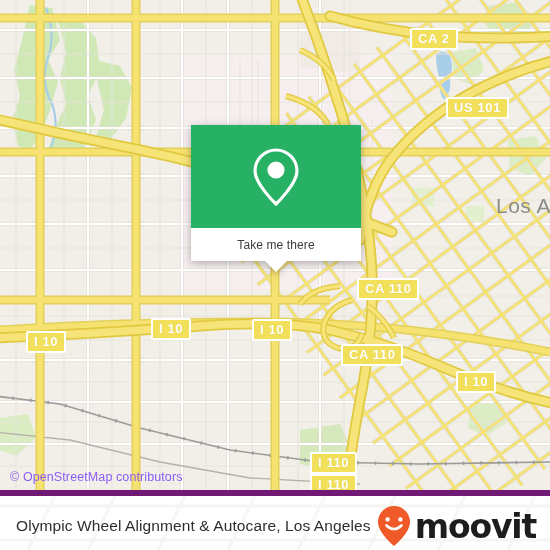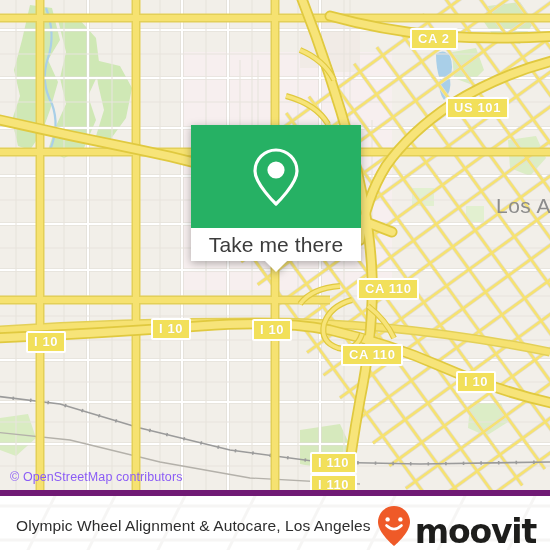--- a/index.html
+++ b/index.html
@@ -28,40 +28,40 @@
   }
   #popup-green{
     height:103px;background:#26b164;
     display:flex;align-items:center;justify-content:center;
   }
   #popup-foot{
     height:33px;background:#ffffff;
     display:flex;align-items:center;justify-content:center;
   }
   #popup-label{
-    font-size:21px;color:#3c3c3c;letter-spacing:.1px;white-space:nowrap;
+    font-size:12px;color:#3c3c3c;letter-spacing:.1px;white-space:nowrap;
   }
   #popup-tail{
     position:absolute;left:50%;top:136px;margin-left:-11px;
     width:0;height:0;border-left:11px solid transparent;
     border-right:11px solid transparent;border-top:11px solid #ffffff;
   }
 
   
   #footer{
     position:absolute;left:0;top:490px;width:550px;height:60px;
     background:#ffffff;border-top:6px solid #701a75;overflow:hidden;
     display:flex;align-items:center;z-index:80;
   }
   #place-name{
     position:relative;margin-left:16px;font-size:15.5px;color:#2e2e2e;
     white-space:nowrap;letter-spacing:.1px;
   }
   #brand{position:absolute;right:14px;top:50%;transform:translateY(-50%);
-    display:flex;align-items:flex-end;gap:0;}
+    display:flex;align-items:center;gap:0;}
   #brand-word{
     font-size:33px;font-weight:bold;color:#1d1d1b;letter-spacing:-1.2px;
     line-height:1;font-family:"DejaVu Sans", sans-serif;
   }
 </style>
 </head>
 <body>
 
 <div id="app">
 

